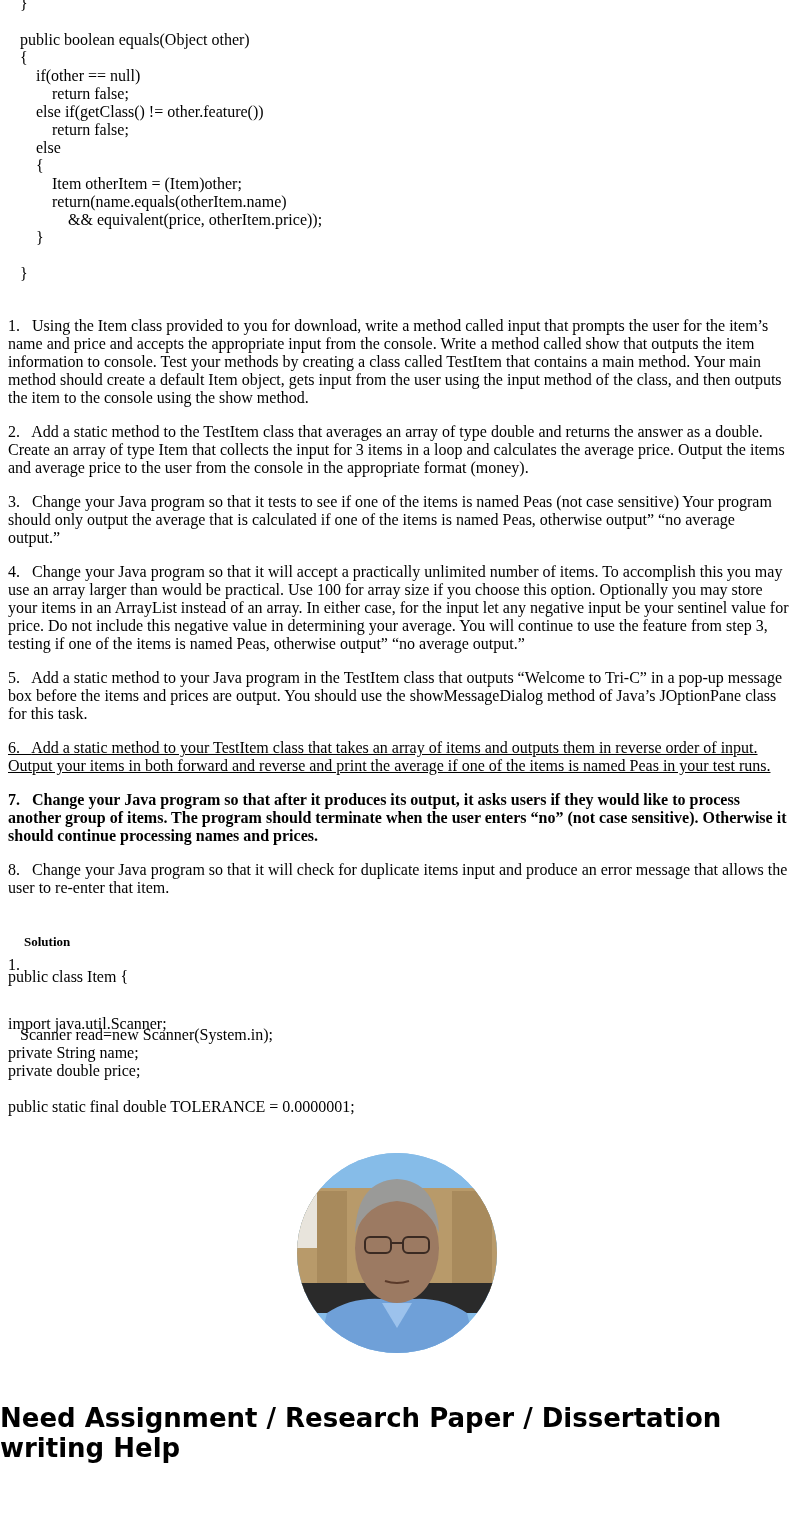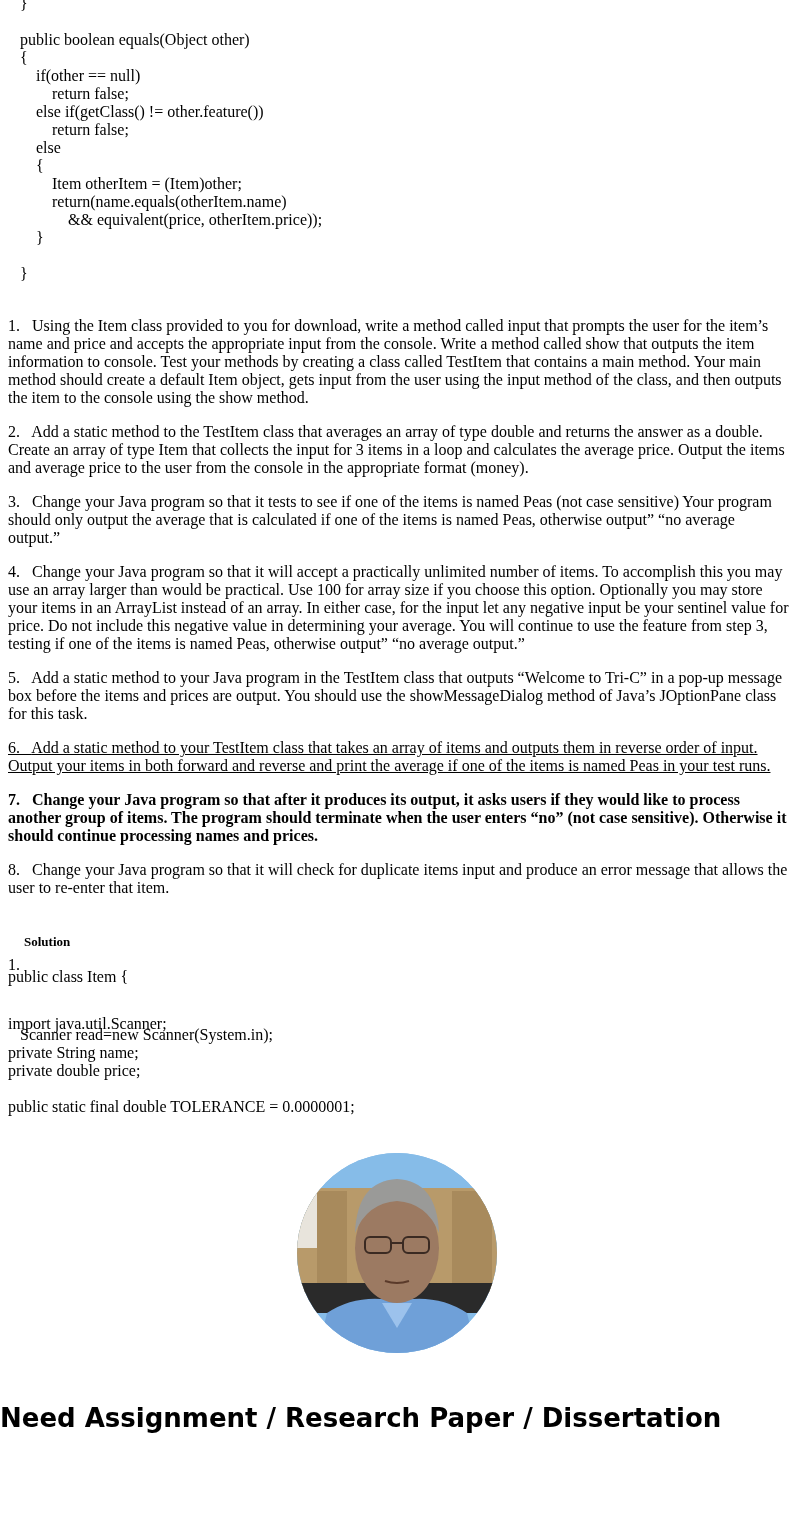--- a/index.html
+++ b/index.html
@@ -117,13 +117,14 @@
     <path d="M58 80 Q60 28 100 26 Q140 28 142 80 Q130 50 100 48 Q70 50 58 80 Z" fill="#9a9a98"></path>
     <rect x="68" y="84" width="26" height="16" rx="5" fill="none" stroke="#3a2a22" stroke-width="2"></rect>
     <rect x="106" y="84" width="26" height="16" rx="5" fill="none" stroke="#3a2a22" stroke-width="2"></rect>
     <line x1="94" y1="90" x2="106" y2="90" stroke="#3a2a22" stroke-width="2"></line>
     <path d="M88 128 Q100 132 112 128" stroke="#5a3a2a" stroke-width="2" fill="none"></path>
   </svg>
 </div>
 
 <div class="banner">
   <div>Need Assignment / Research Paper / Dissertation</div>
+  <div>writing Help</div>
 </div>
 
 </body></html>

